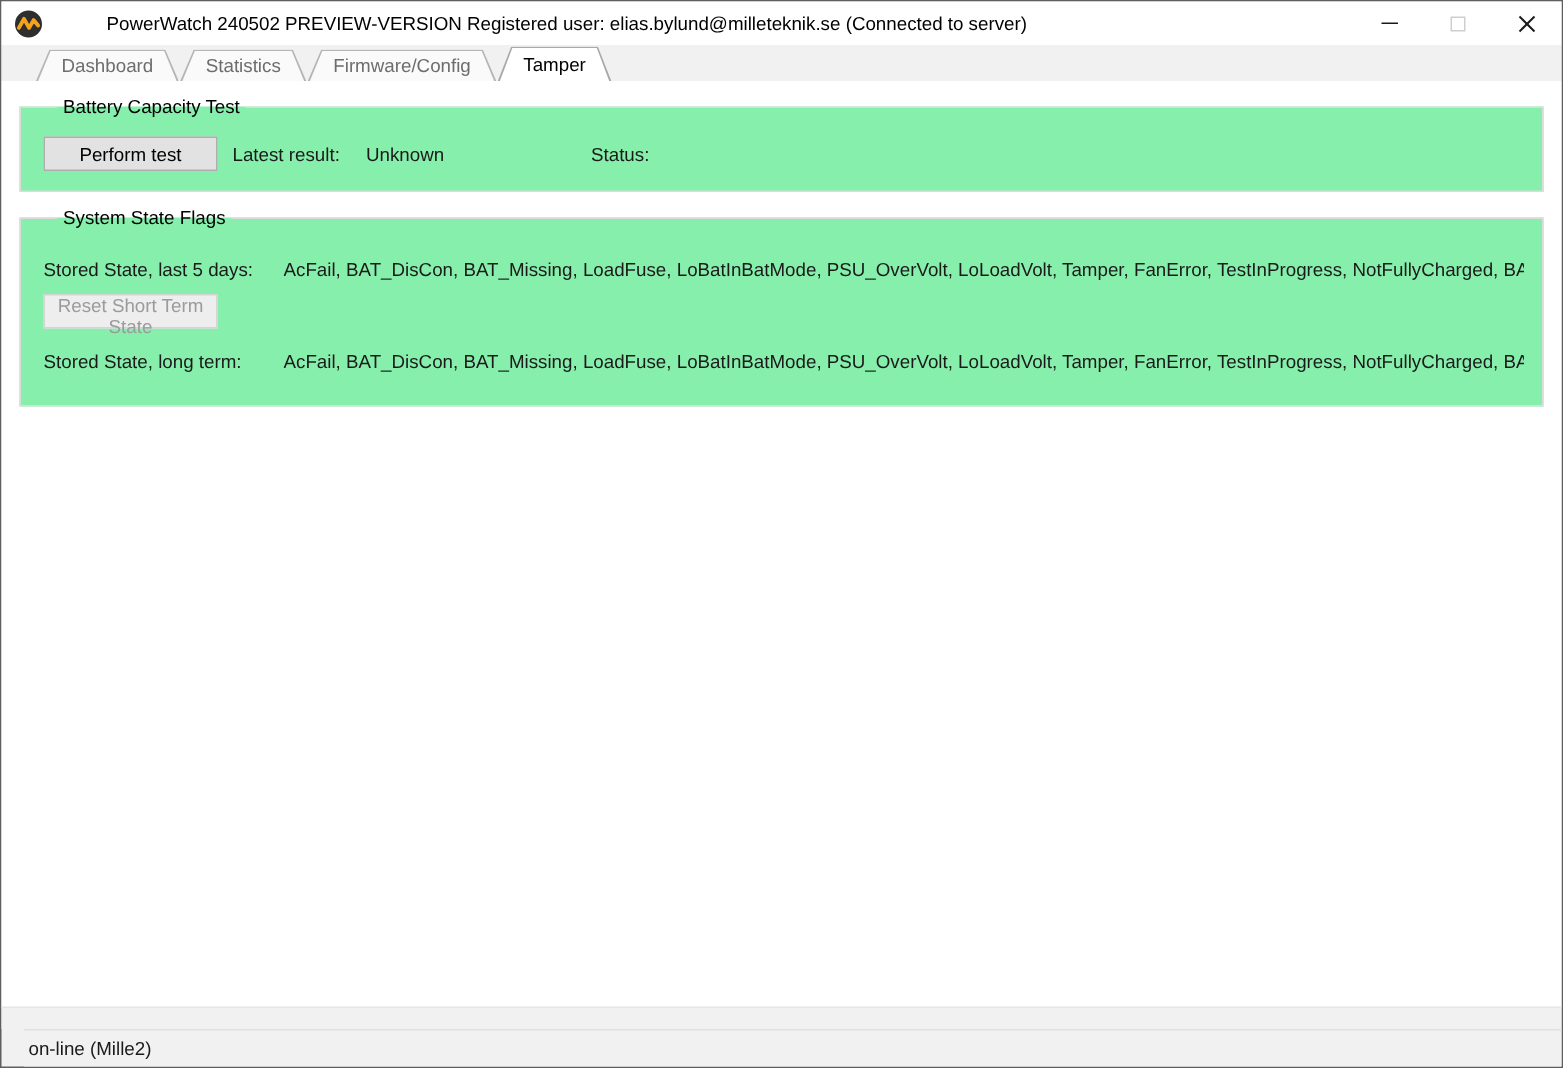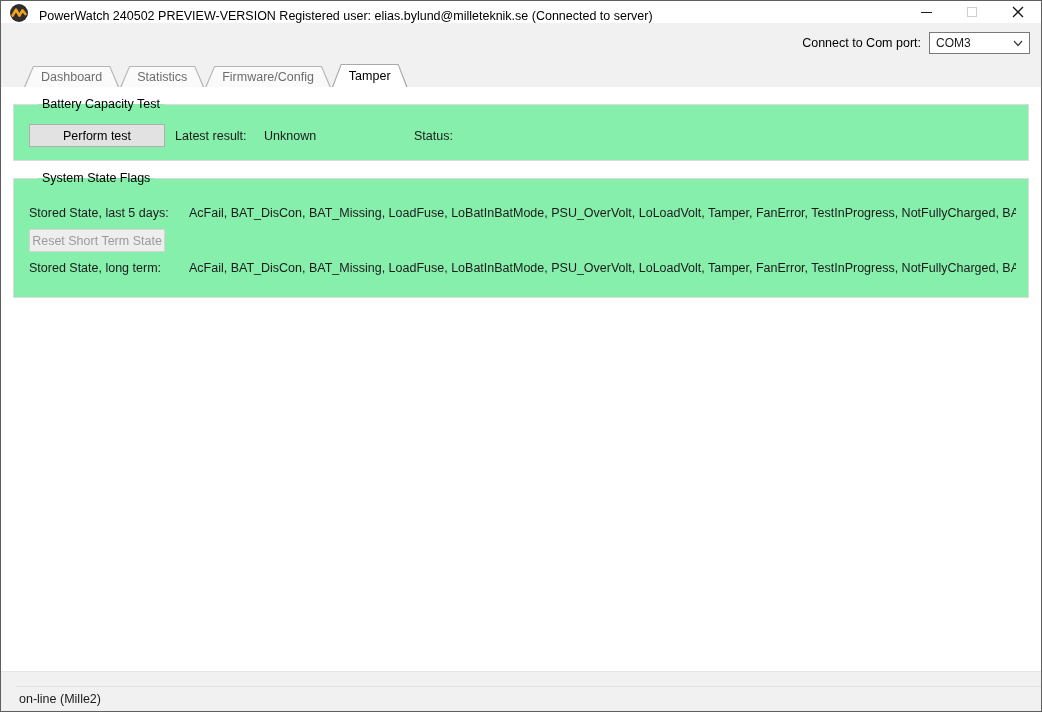--- a/index.html
+++ b/index.html
@@ -11,23 +11,24 @@
     background: #ffffff;
   }
   .window {
     width: 1042px; height: 712px;
     border: 1px solid #5f5f5f;
     display: flex; flex-direction: column;
     background: #f1f1f1;
   }
   
   .titlebar {
-    height: 22px; background: #ffffff;
-    display: flex; align-items: flex-end;
+    height: 29px; background: #ffffff;
+    display: flex; align-items: center;
     flex: 0 0 auto;
+    gap: 32px;
   }
   .titlebar .app-icon { margin: 0 10px 0 8px; display: flex; align-items: center; }
   .titlebar .title-text { font-size: 12.5px; color: #000; white-space: nowrap; }
   .win-controls { margin-left: auto; display: flex; height: 100%; }
   .win-btn {
     width: 46px; height: 100%;
     display: flex; align-items: center; justify-content: center;
     background: transparent; border: none; cursor: default;
   }
   .glyph-min { width: 11px; height: 1px; background: #1a1a1a; }
@@ -71,21 +72,21 @@
     flex: 1 1 auto; background: #ffffff;
     padding: 10px 12px 0 12px; overflow: hidden;
     border-bottom: 1px solid #e6e6e6;
   }
   fieldset {
     border: 1px solid #dcdcdc; background: #86efac;
     padding: 10px 12px 13px 15px; margin-bottom: 10px;
   }
   legend { padding: 0 4px; margin-left: 9px; color: #000; }
   .btn {
-    width: 136px; height: 23px;
+    width: 116px; height: 23px;
     background: #e2e2e2; border: 1px solid #aeaeae;
     font-family: inherit; font-size: 12.5px; color: #000;
     cursor: default;
   }
   .btn.disabled {
     background: #eeeeee; border-color: #d4d4d4; color: #9b9b9b;
   }
   .bct-row { display: flex; align-items: center; margin-top: 3px; }
   .lbl-latest { margin-left: 10px; width: 89px; }
   .val-latest { width: 150px; }
@@ -123,31 +124,20 @@
       </button>
       <button class="win-btn">
         <svg width="12" height="12" viewBox="0 0 12 12">
           <line x1="1" y1="1" x2="11" y2="11" stroke="#1a1a1a" stroke-width="1.3"></line>
           <line x1="11" y1="1" x2="1" y2="11" stroke="#1a1a1a" stroke-width="1.3"></line>
         </svg>
       </button>
     </div>
   </div>
 
-  <div class="topband">
-    <span class="com-label">Connect to Com port:</span>
-    <div class="combobox">
-      <span class="combo-value">COM3</span>
-      <span class="chevron">
-        <svg width="10" height="7" viewBox="0 0 10 7">
-          <polyline points="1,1 5,5.5 9,1" fill="none" stroke="#3c3c3c" stroke-width="1.2"></polyline>
-        </svg>
-      </span>
-    </div>
-  </div>
 
   <div class="tabstrip">
     <div class="tab">
         <span>Dashboard</span>
       </div>
     <div class="tab">
         <span>Statistics</span>
       </div>
     <div class="tab">
         <span>Firmware/Config</span>

